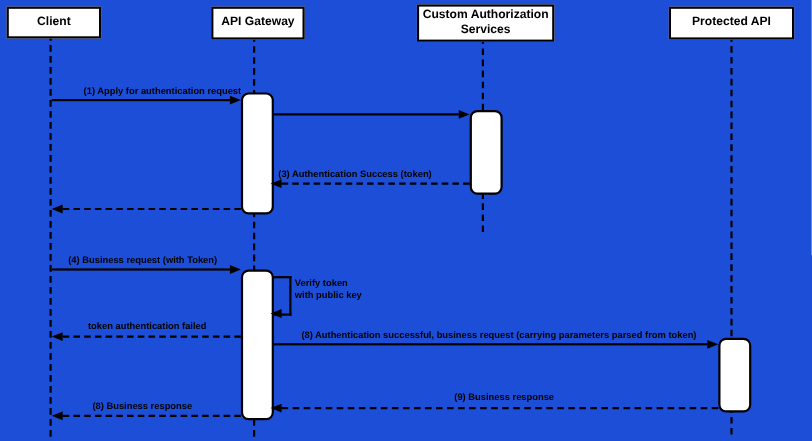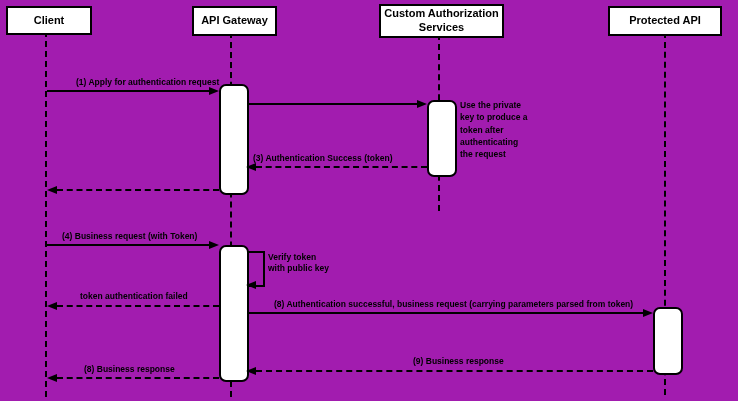--- a/index.html
+++ b/index.html
@@ -1,17 +1,17 @@
 <!DOCTYPE html>
 <html><head>
 <meta charset="utf-8">
 <style>
   html,body{margin:0;padding:0;background:#ffffff;}
   #canvas{
-    position:relative;width:738px;height:401px;background:#a21caf;
+    position:relative;width:738px;height:401px;background:#1d4ed8;
     font-family:"Liberation Sans",sans-serif;color:#000000;overflow:hidden;
   }
   .pbox{
     position:absolute;border:2px solid #000;background:#fff;z-index:4;
     display:flex;align-items:center;justify-content:center;text-align:center;
     font-size:11px;font-weight:bold;line-height:1.25;
   }
   .lifeline{position:absolute;width:0;border-left:2px dashed #000;z-index:1;}
   .activation{
     position:absolute;border:2px solid #000;border-radius:7px;background:#fff;z-index:3;
@@ -96,19 +96,14 @@
   <div class="arrow right" style="left:643px;top:309px;"></div>
 
   <div class="msg-label" style="left:413px;top:356px;">(9) Business response</div>
   <div class="msg-line dashed" style="left:256px;top:370px;width:397px;"></div>
   <div class="arrow left" style="left:246px;top:367px;"></div>
 
   <div class="msg-label" style="left:84px;top:364px;">(8) Business response</div>
   <div class="msg-line dashed" style="left:57px;top:377px;width:162px;"></div>
   <div class="arrow left" style="left:47px;top:374px;"></div>
 
-  <div class="note" style="left:460px;top:99px;width:100px;">Use the private
-key to produce a
-token after
-authenticating
-the request</div>
 
 </div>
 
 </body></html>

